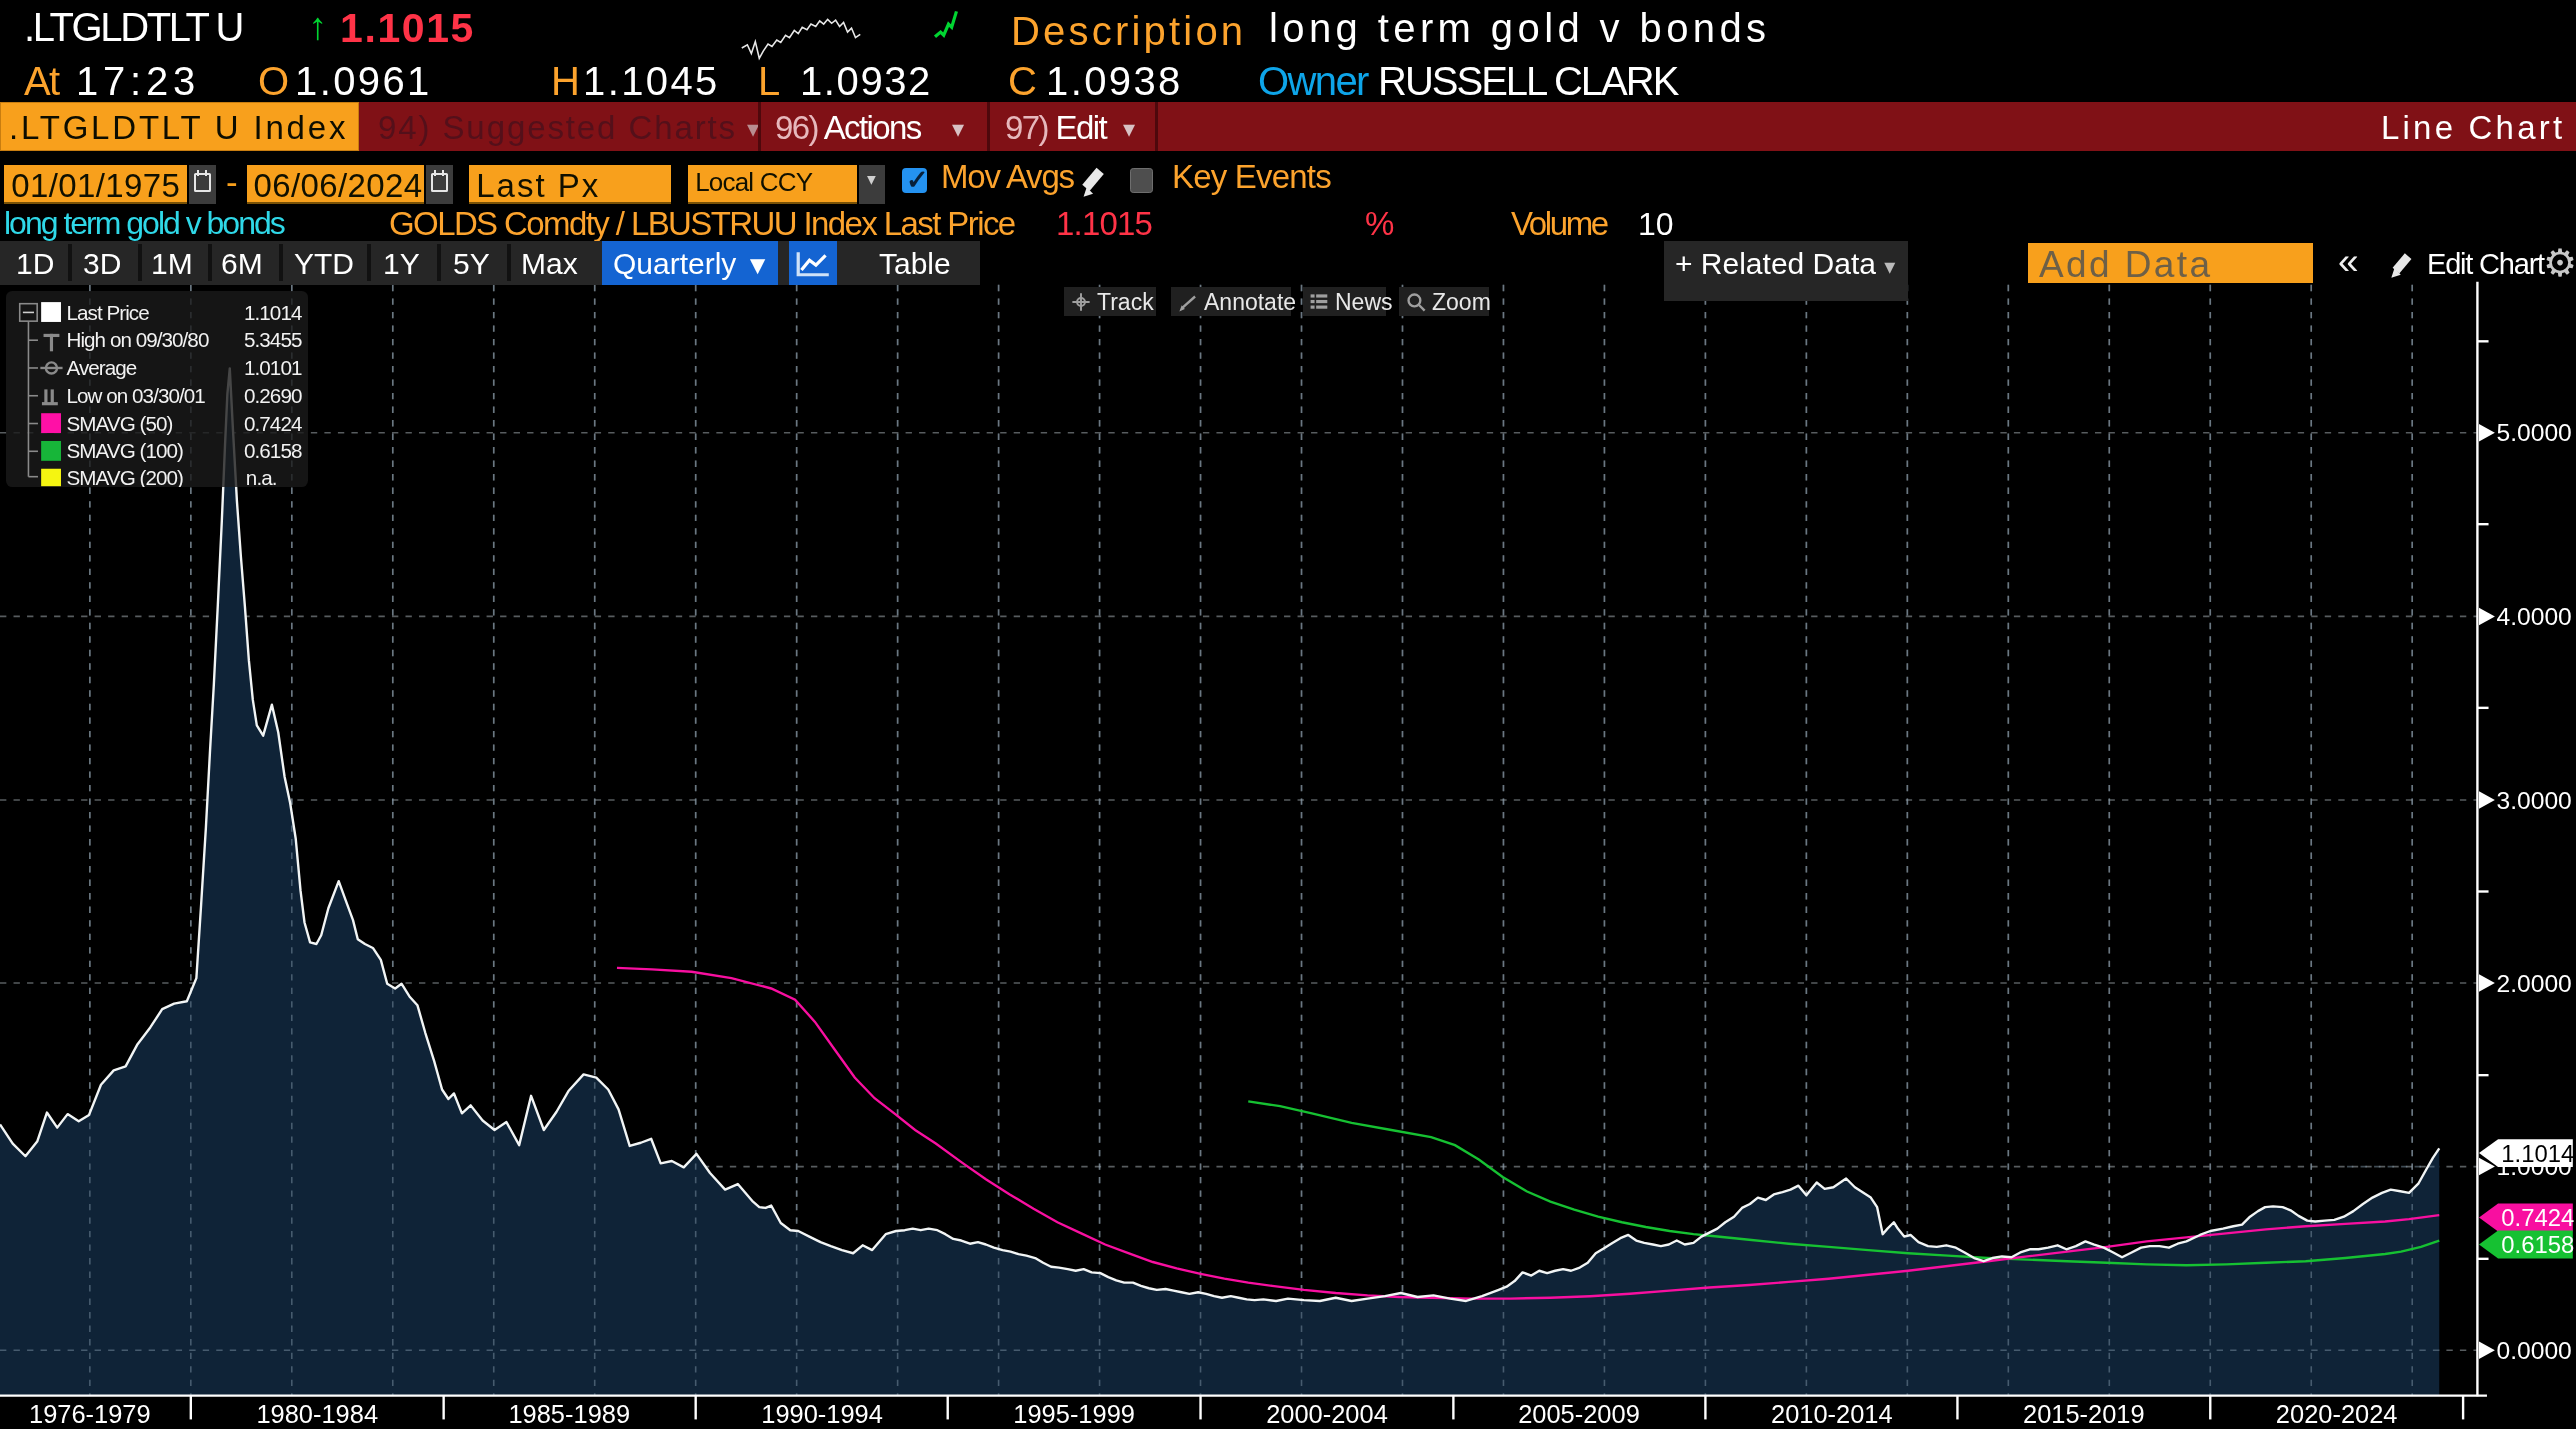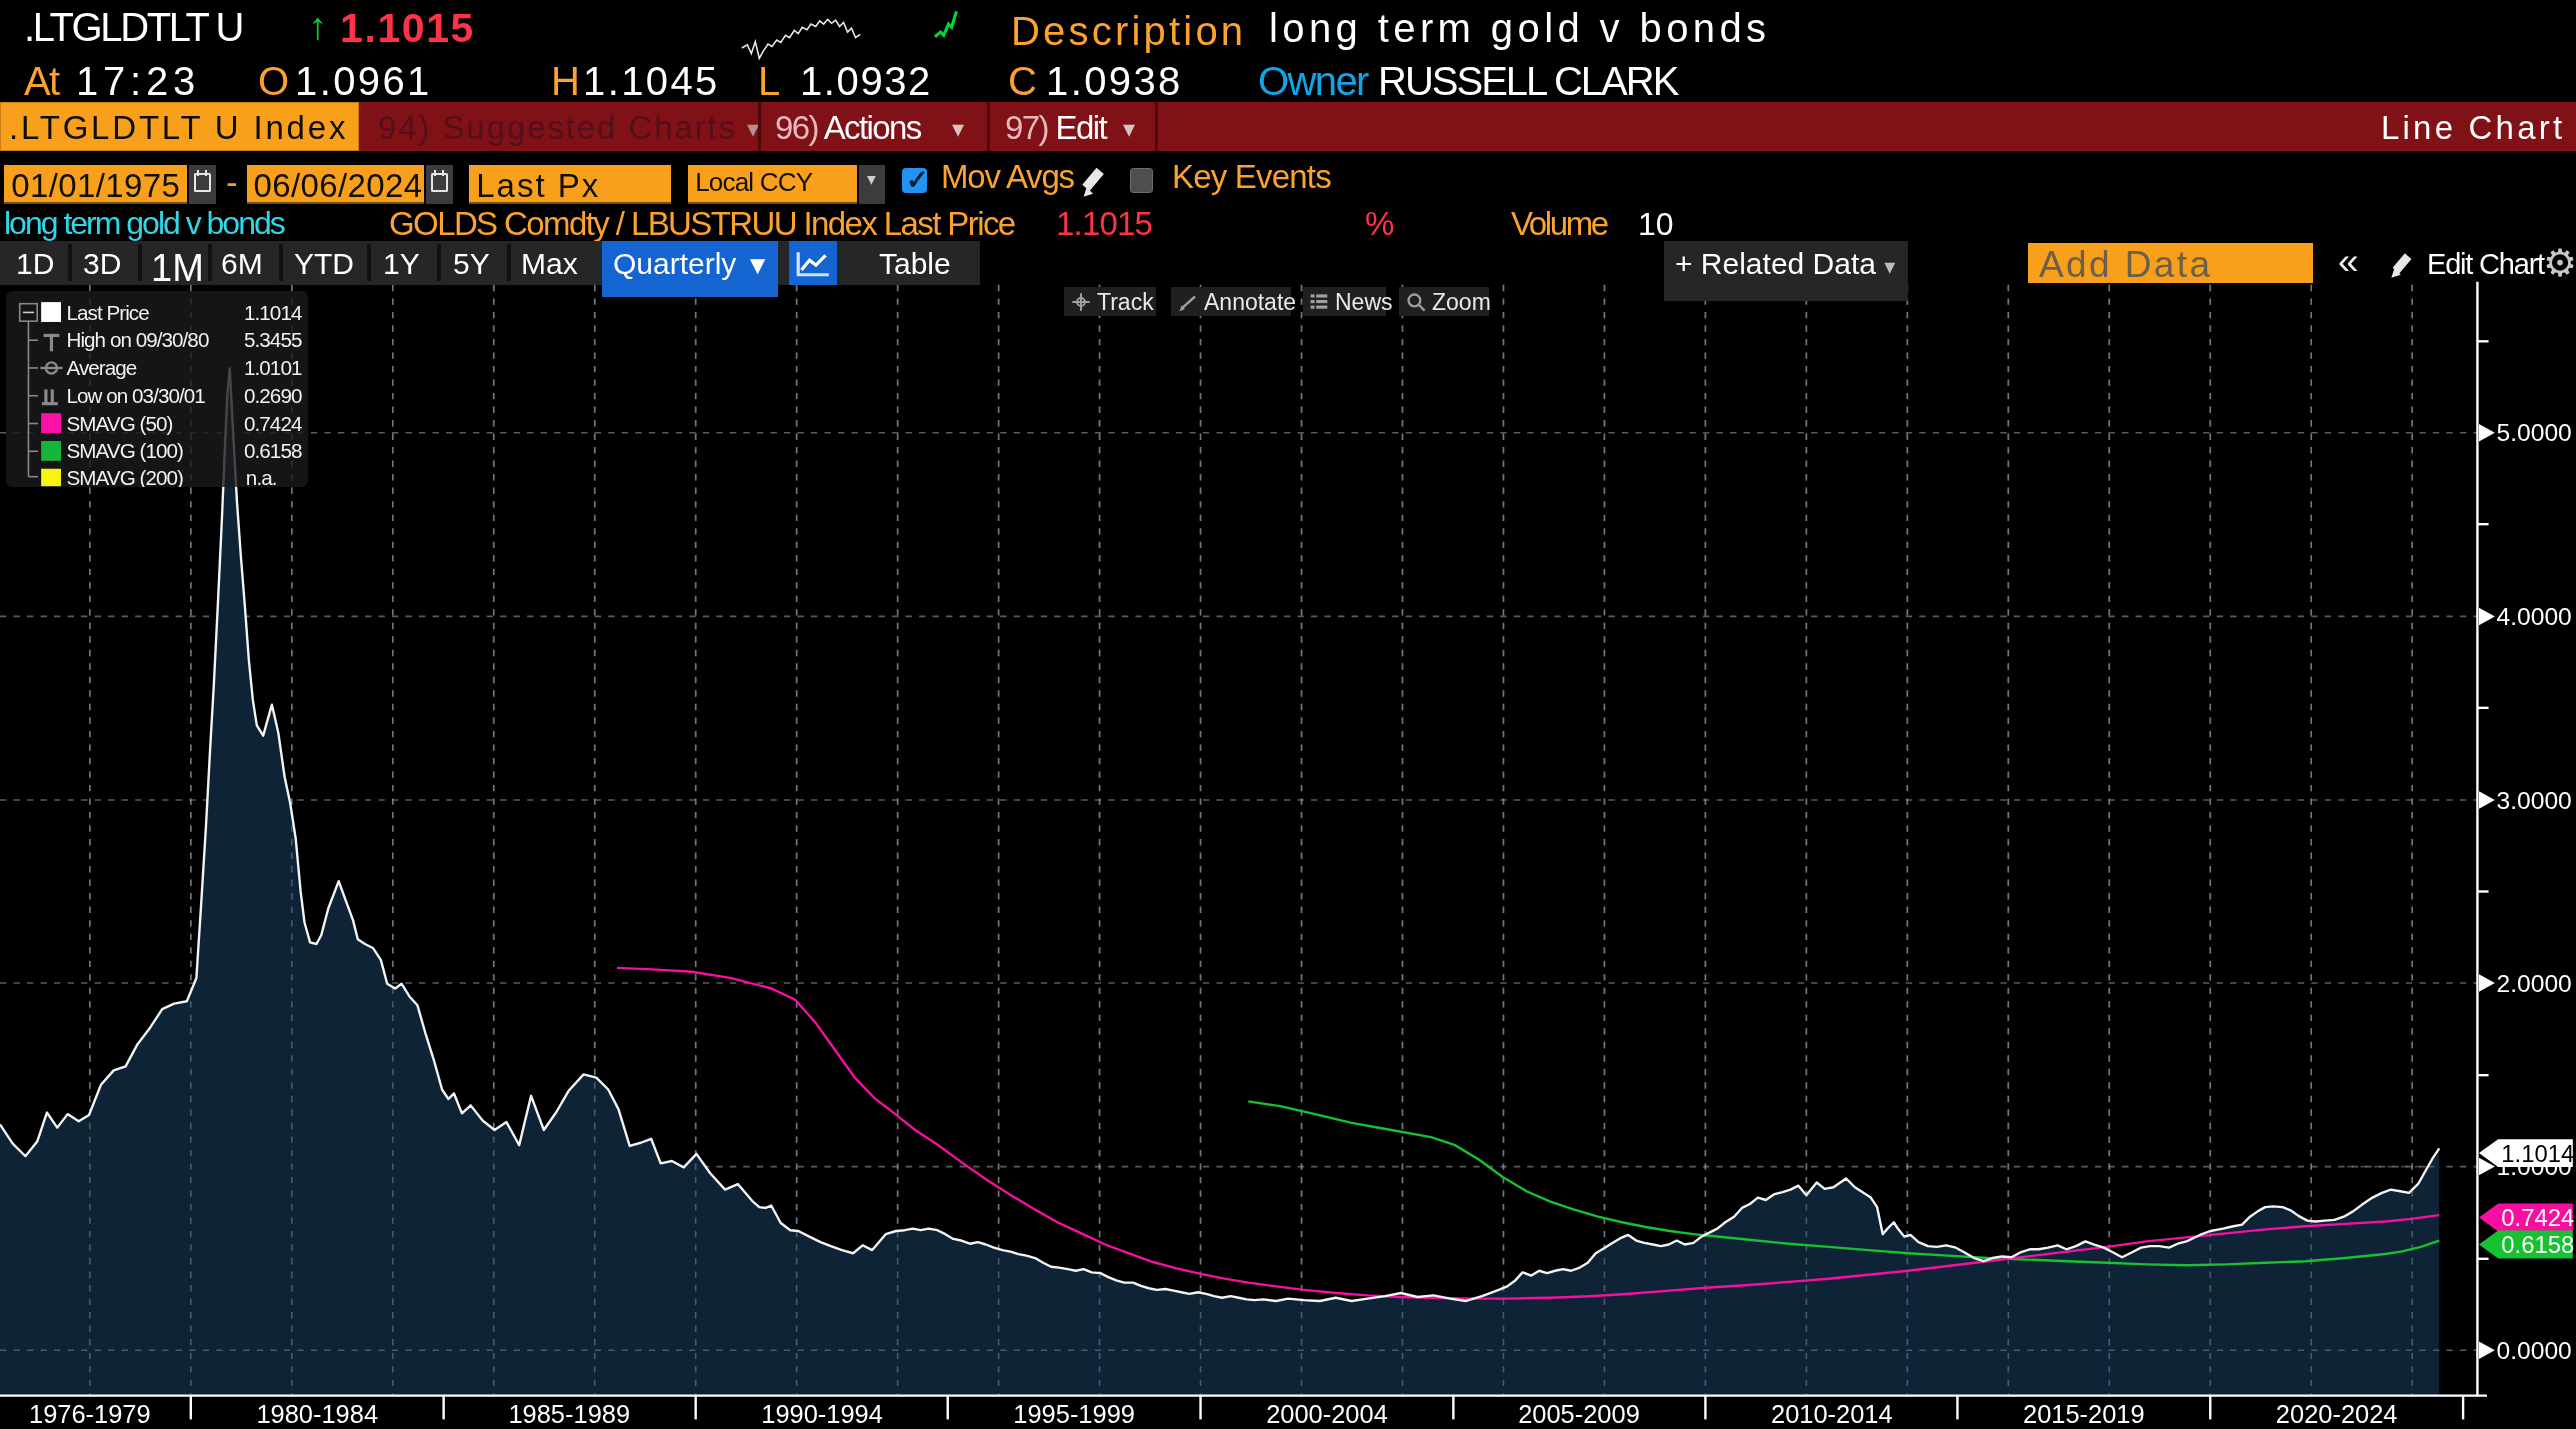--- a/index.html
+++ b/index.html
@@ -200,27 +200,27 @@
   <div class="abs" style="left:0;top:0;width:980px;height:44px;background:#262626"></div>
   <div class="abs" style="left:68px;top:3.2px;width:4px;height:37px;background:#111"></div>
   <div class="abs" style="left:138px;top:3.2px;width:4px;height:37px;background:#111"></div>
   <div class="abs" style="left:208px;top:3.2px;width:4px;height:37px;background:#111"></div>
   <div class="abs" style="left:279px;top:3.2px;width:4px;height:37px;background:#111"></div>
   <div class="abs" style="left:367px;top:3.2px;width:4px;height:37px;background:#111"></div>
   <div class="abs" style="left:437px;top:3.2px;width:4px;height:37px;background:#111"></div>
   <div class="abs" style="left:507px;top:3.2px;width:4px;height:37px;background:#111"></div>
   <div class="abs" style="left:16px;top:5.6px;font-size:30px;color:#fff">1D</div>
   <div class="abs" style="left:83px;top:5.6px;font-size:30px;color:#fff">3D</div>
-  <div class="abs" style="left:151px;top:5.6px;font-size:38px;color:#fff">1M</div>
+  <div class="abs" style="left:151px;top:5.6px;font-size:30px;color:#fff">1M</div>
   <div class="abs" style="left:221px;top:5.6px;font-size:30px;color:#fff">6M</div>
   <div class="abs" style="left:294px;top:5.6px;font-size:30px;color:#fff">YTD</div>
   <div class="abs" style="left:383px;top:5.6px;font-size:30px;color:#fff">1Y</div>
   <div class="abs" style="left:453px;top:5.6px;font-size:30px;color:#fff">5Y</div>
   <div class="abs" style="left:521px;top:5.6px;font-size:30px;color:#fff">Max</div>
-  <div class="abs" style="left:602px;top:0;width:176px;height:56px;background:#1464d2">
+  <div class="abs" style="left:602px;top:0;width:176px;height:44px;background:#1464d2">
      <div class="abs" style="left:11px;top:5.6px;font-size:30px;color:#fff">Quarterly <span style="font-size:26px">▼</span></div>
     </div>
   <div class="abs" style="left:789px;top:0;width:48px;height:44px;background:#1464d2"></div>
   <svg class="abs" style="left:795px;top:8px" width="37" height="29" viewBox="0 0 46 36">
       <polyline points="4,4 4,32 42,32" stroke="#cfe2f8" stroke-width="4" fill="none"></polyline>
       <polyline points="8,26 18,14 26,20 38,8" stroke="#fff" stroke-width="4" fill="none"></polyline>
     </svg>
   <div class="abs" style="left:879px;top:5.6px;font-size:30px;color:#fff">Table</div>
   <div class="abs" style="left:1664px;top:0;width:244px;height:60px;background:#262626">
      <div class="abs" style="left:11px;top:5.6px;font-size:30px;color:#fff">+ Related Data <span style="font-size:22px;color:#bbb">▾</span></div>

